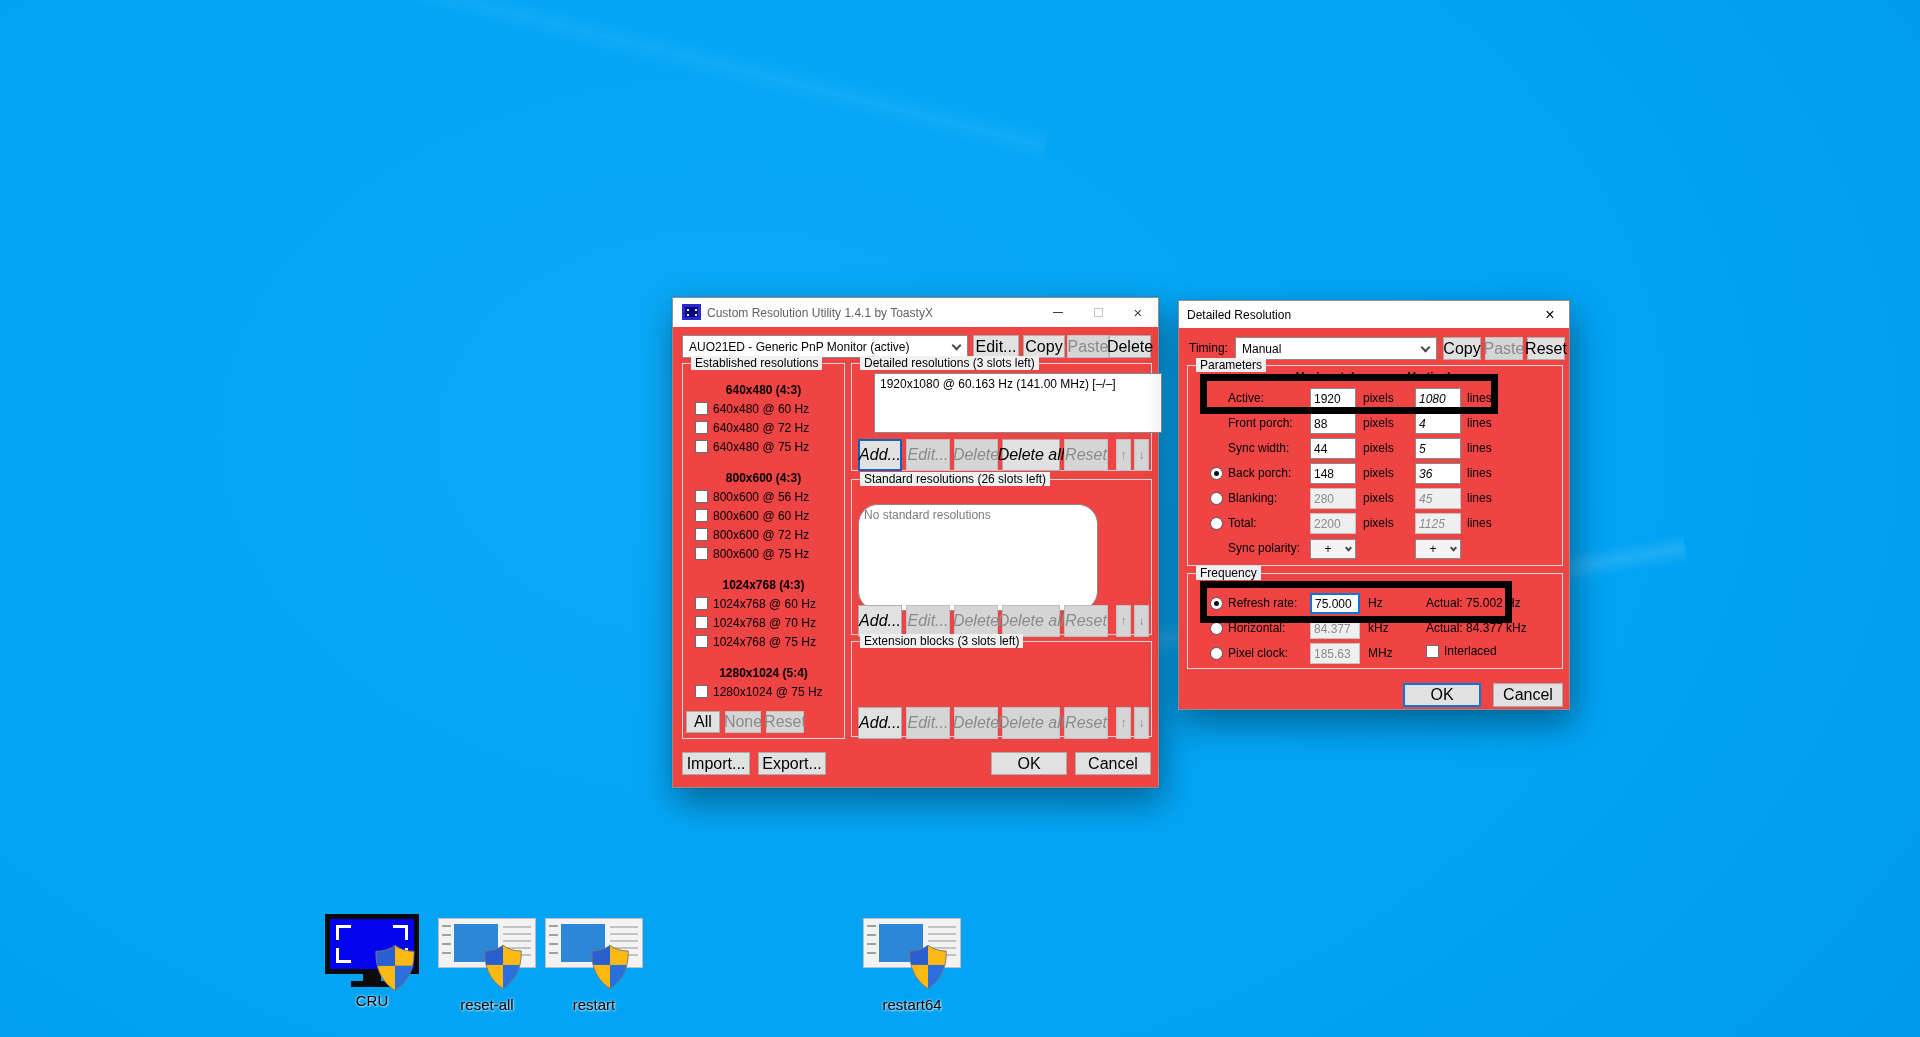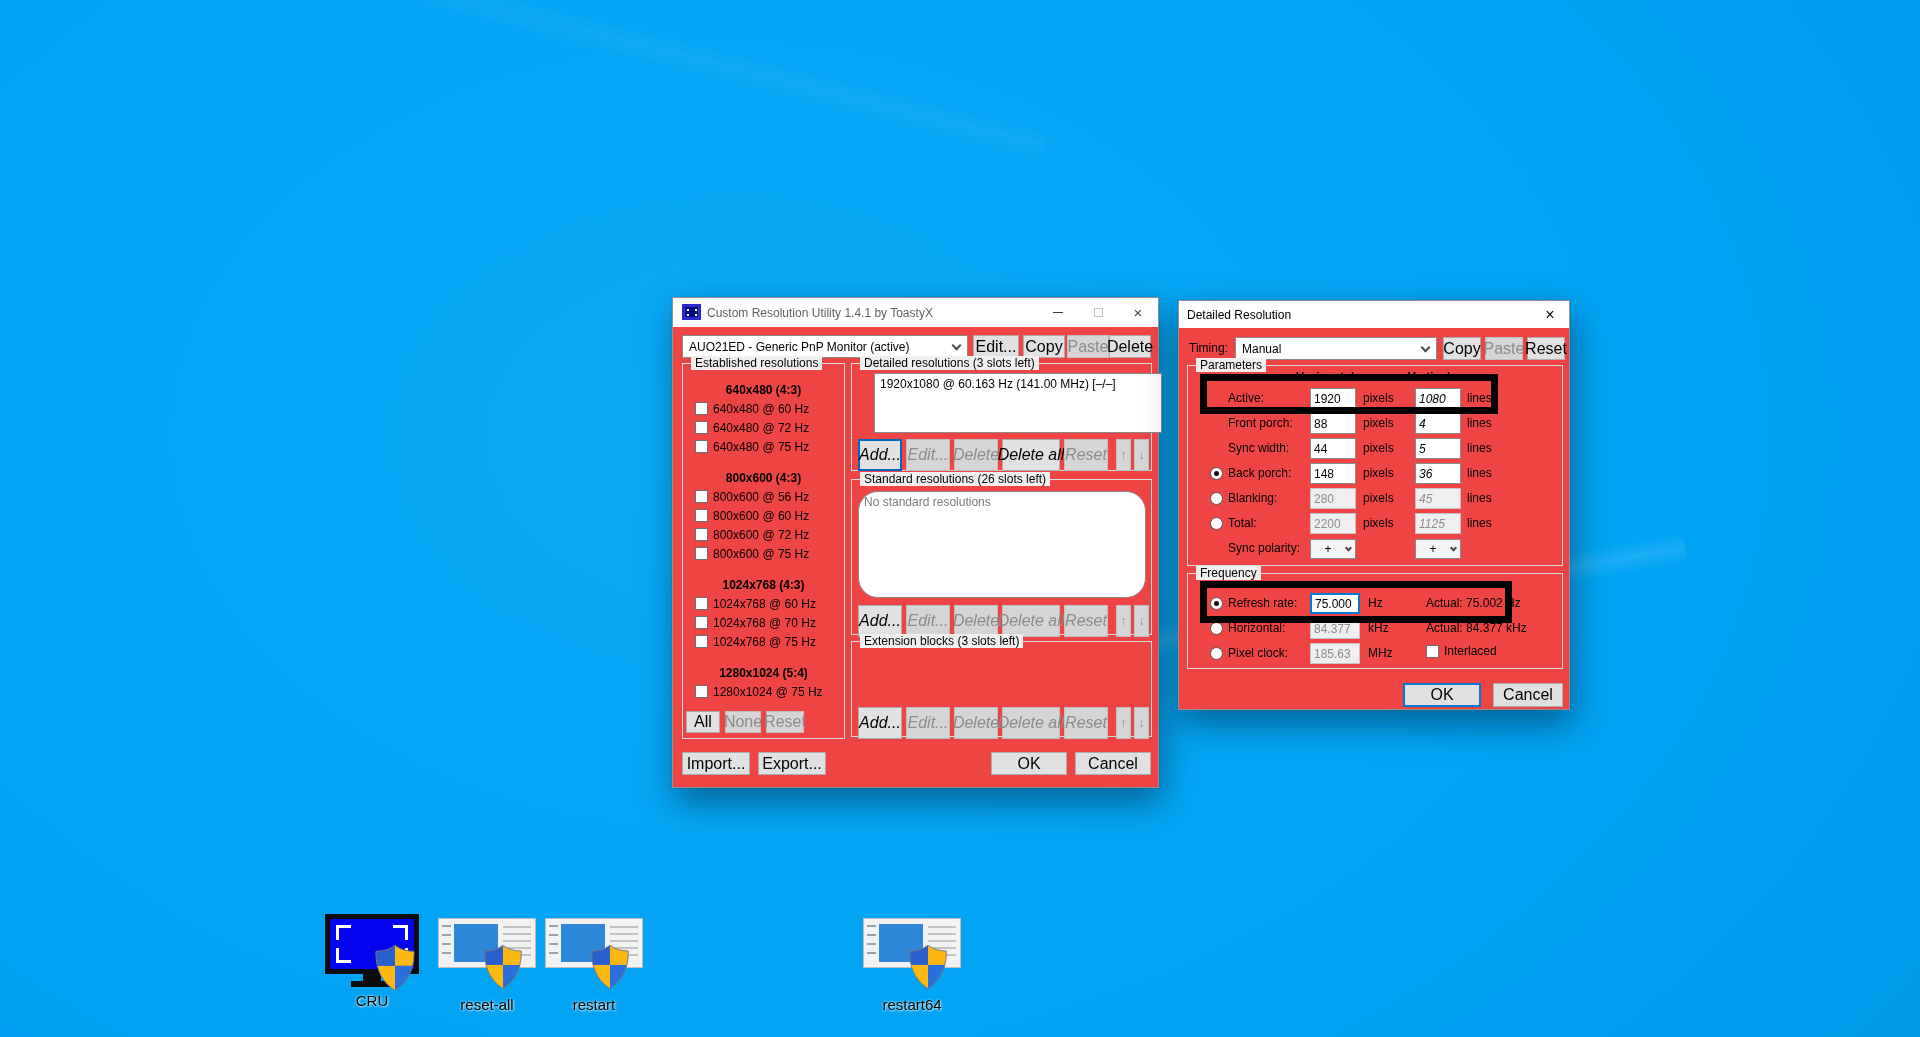--- a/index.html
+++ b/index.html
@@ -302,21 +302,21 @@
     <div class="btn dis abtn" style="left:264px; top:75px; width:15px;">
         <span>↑</span>
       </div>
     <div class="btn dis abtn" style="left:282px; top:75px; width:15px;">
         <span>↓</span>
       </div>
   </div>
 
   <div class="grp lbtns" style="left:178px; top:181px; width:301px; height:156px;">
     <span class="grp-label">Standard resolutions (26 slots left)</span>
-    <div class="listbox" style="left:6px; top:11px; width:288px; height:107px;border-radius:20px;">
+    <div class="listbox" style="left:6px; top:24px; width:240px; height:107px;border-radius:20px;">
       <div class="ph">No standard resolutions</div>
     </div>
     <div class="btn" style="left:6px; top:125px; width:44px;">Add...</div>
     <div class="btn dis" style="left:54px; top:125px; width:44px;">Edit...</div>
     <div class="btn dis" style="left:102px; top:125px; width:44px;">Delete</div>
     <div class="btn dis" style="left:150px; top:125px; width:58px;">Delete all</div>
     <div class="btn dis" style="left:212px; top:125px; width:44px;">Reset</div>
     <div class="btn dis abtn" style="left:264px; top:125px; width:15px;">
         <span>↑</span>
       </div>

